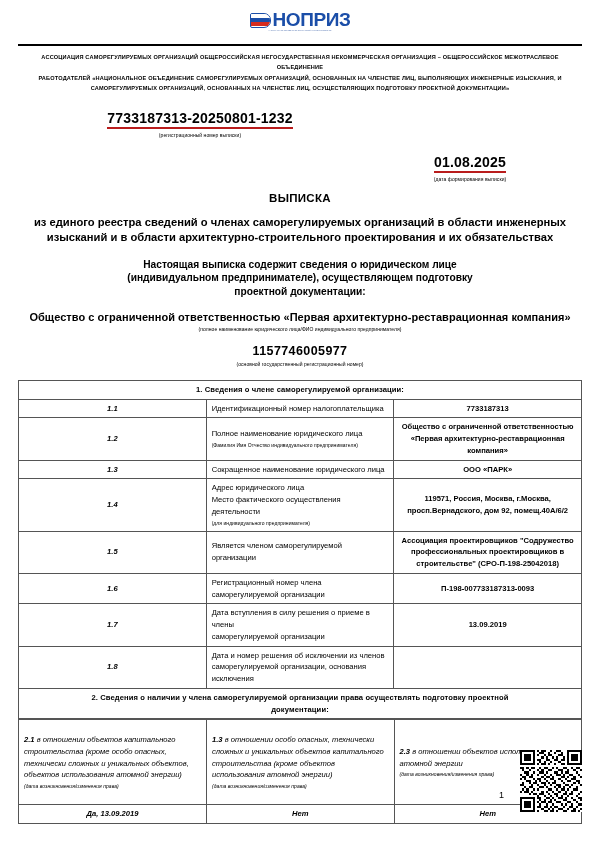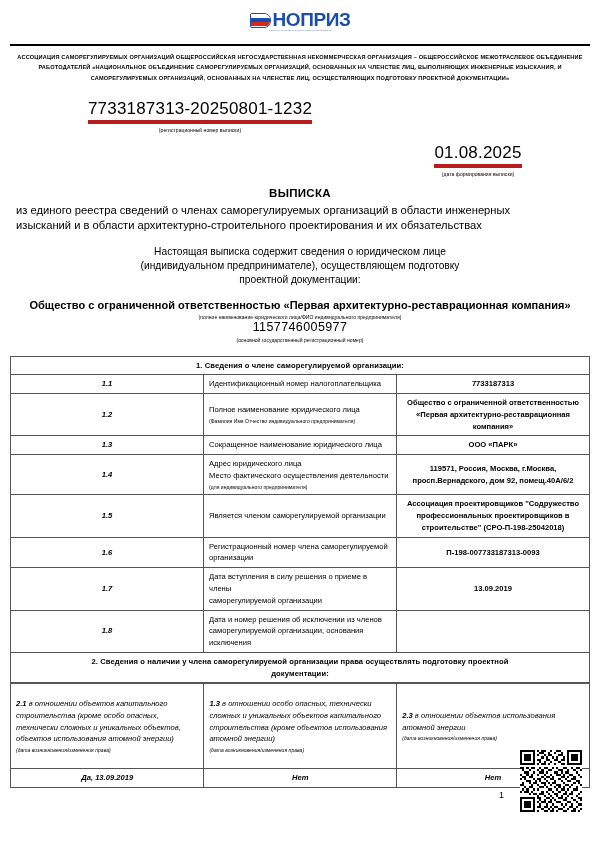--- a/index.html
+++ b/index.html
@@ -13,21 +13,21 @@
     font-family: "Liberation Sans", sans-serif;
     color: #000000;
     position: relative;
     overflow: hidden;
   }
   .page {
     width: 600px;
     height: 848px;
     position: relative;
     box-sizing: border-box;
-    padding: 0 10px;
+    padding: 0 18px;
   }
 
   
   .logo-wrap {
     display: flex;
     justify-content: center;
     align-items: flex-start;
     padding-top: 10px;
     height: 30px;
   }
@@ -86,68 +86,69 @@
 
   
   .regrow {
     display: flex;
     margin-top: 16px;
     padding: 0 12px;
   }
   .regcell { flex: 1; text-align: center; }
   .regcell.right { flex: 0 0 200px; margin-top: 44px; }
   .regval {
-    font-size: 17px;
-    font-weight: normal;
+    font-size: 14px;
+    font-weight: bold;
     display: inline-block;
-    border-bottom: 4px solid #b91c1c;
+    border-bottom: 2px solid #b91c1c;
     padding-bottom: 1px;
     letter-spacing: 0.2px;
   }
   .caption {
     font-size: 5px;
     margin-top: 3px;
     letter-spacing: 0.05px;
   }
 
   
   .doc-title {
     text-align: center;
     font-size: 11.5px;
     font-weight: bold;
     margin-top: 10px;
     letter-spacing: 0.3px;
   }
   .doc-subtitle {
-    text-align: left;
+    text-align: center;
     font-size: 11.2px;
-    font-weight: normal;
+    font-weight: bold;
     line-height: 1.35;
-    margin-top: 4px;
+    margin-top: 11px;
     padding: 0 6px;
   }
   .lead {
     text-align: center;
     font-size: 10.2px;
-    font-weight: normal;
+    font-weight: bold;
     line-height: 1.35;
     margin-top: 12px;
     padding: 0 40px;
   }
   .entity-name {
     text-align: center;
     font-size: 11px;
     font-weight: bold;
     margin-top: 12px;
     letter-spacing: 0.05px;
   }
   .ogrn {
     text-align: center;
     font-size: 12.5px;
-    font-weight: normal;
+    font-weight: bold;
+    margin-top: 12px;
     letter-spacing: 0.4px;
   }
 
   
   table.reg {
     width: 100%;
     border-collapse: collapse;
     margin-top: 13px;
     table-layout: fixed;
     border-radius: 14px;

